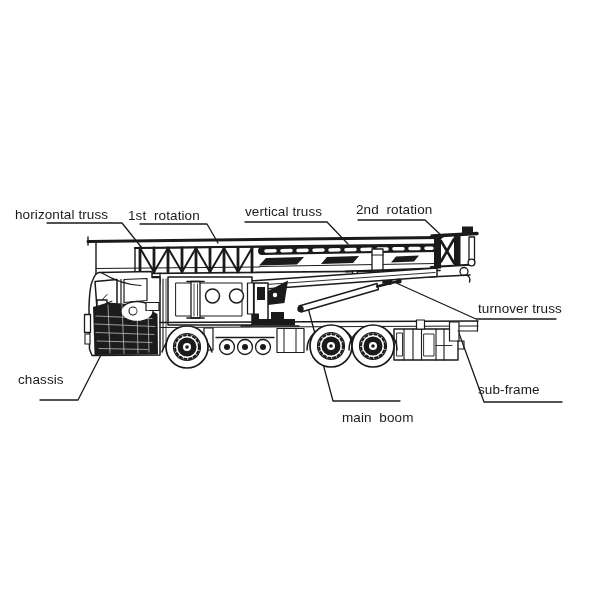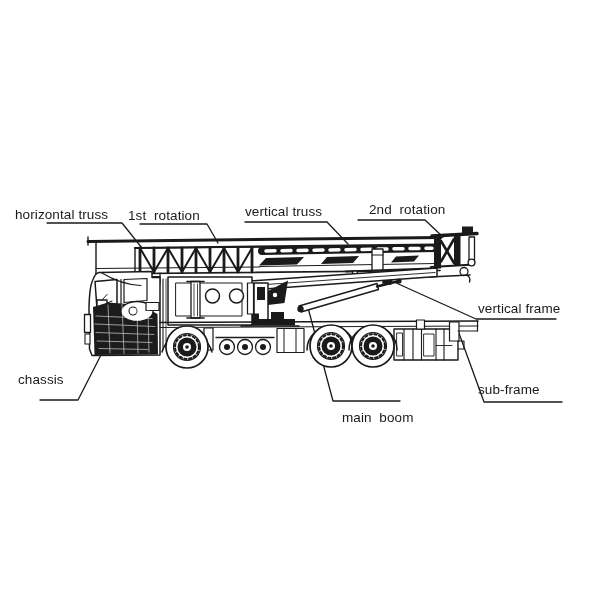--- a/index.html
+++ b/index.html
@@ -4,21 +4,21 @@
 <style>
   html,body{margin:0;padding:0;background:#ffffff;}
   .stage{position:relative;width:600px;height:600px;background:#ffffff;overflow:hidden;
          font-family:"Liberation Sans",sans-serif;}
   .stage svg{position:absolute;left:0;top:0;}
   .label{position:absolute;color:#1a1a1a;font-size:13.5px;line-height:15px;
          white-space:pre;letter-spacing:0.1px;}
   #lbl-horizontal-truss{left:15px;top:207px;}
   #lbl-1st-rotation{left:128px;top:208px;}
   #lbl-vertical-truss{left:245px;top:204px;text-align:right;}
-  #lbl-2nd-rotation{left:369px;top:202px;}
+  #lbl-2nd-rotation{left:356px;top:202px;}
   #lbl-turnover-frame{left:478px;top:301px;}
   #lbl-chassis{left:18px;top:372px;text-align:center;}
   #lbl-main-boom{left:342px;top:380px;margin-top:30px;}
   #lbl-sub-frame{left:478px;top:382px;}
 </style>
 </head>
 <body>
 
 <div class="stage">
 
@@ -244,18 +244,18 @@
         </g>
       </g>
 
     </g>
   </svg>
 
   <div class="label" id="lbl-horizontal-truss">horizontal truss</div>
   <div class="label" id="lbl-1st-rotation">1st  rotation</div>
   <div class="label" id="lbl-vertical-truss">vertical truss</div>
   <div class="label" id="lbl-2nd-rotation">2nd  rotation</div>
-  <div class="label" id="lbl-turnover-frame">vertical frame</div>
+  <div class="label" id="lbl-turnover-frame">turnover truss</div>
   <div class="label" id="lbl-chassis">chassis</div>
   <div class="label" id="lbl-main-boom">main  boom</div>
   <div class="label" id="lbl-sub-frame">sub-frame</div>
 
 </div>
 
 </body></html>

